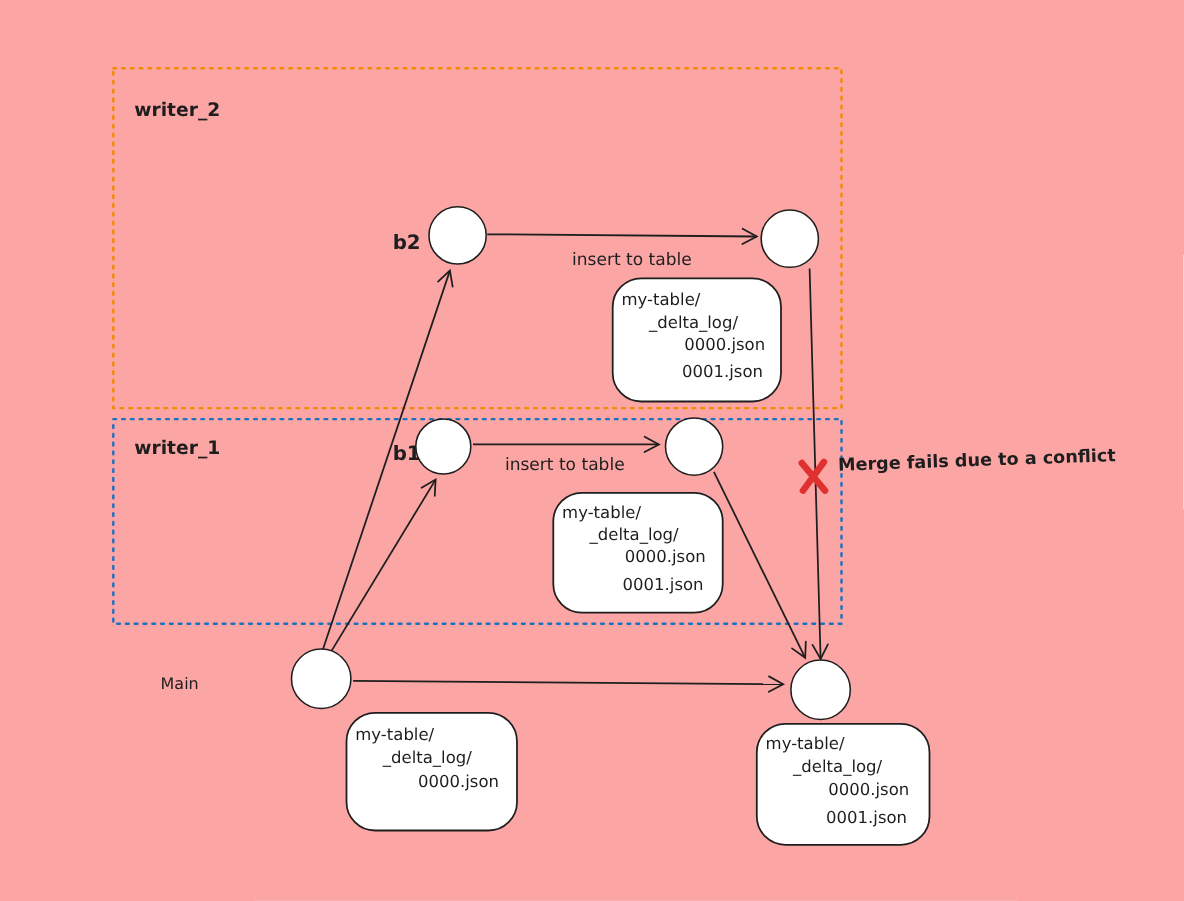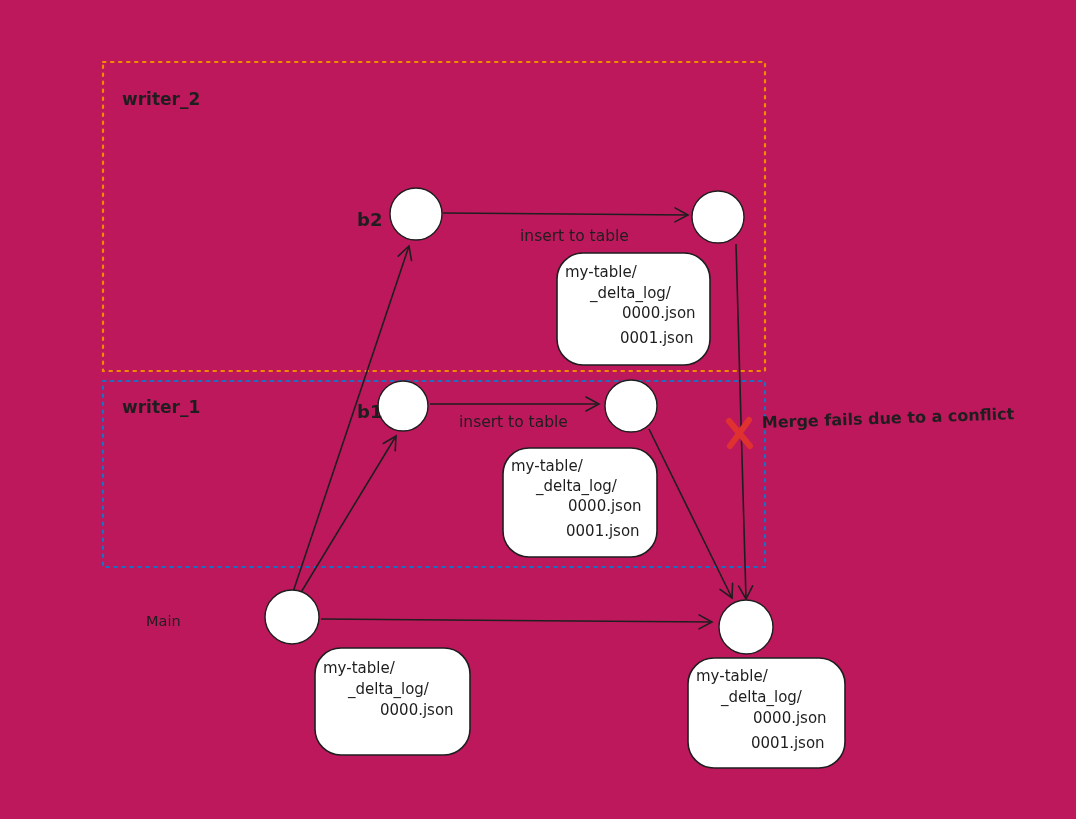--- a/index.html
+++ b/index.html
@@ -1,16 +1,16 @@
 <!DOCTYPE html>
 <html><head>
 <meta charset="utf-8">
 <style>
   html,body{margin:0;padding:0;background:#ffffff;}
-  .canvas{position:relative;width:1076px;height:819px;background:#be185d;overflow:hidden;
+  .canvas{position:relative;width:1076px;height:819px;background:#fca5a5;overflow:hidden;
           font-family:"DejaVu Sans",sans-serif;}
   svg{position:absolute;left:0;top:0;}
   text{font-family:"DejaVu Sans",sans-serif;fill:#1e1e1e;}
   .lane-label{font-size:17px;font-weight:bold;}
   .branch-label{font-size:18px;font-weight:600;}
   .main-label{font-size:14.5px;}
   .edge-label{font-size:15.5px;}
   .log-line{font-size:15px;}
   .conflict-label{font-size:16px;font-weight:600;}
   .node{fill:#ffffff;stroke:#1e1e1e;stroke-width:1.4;}

